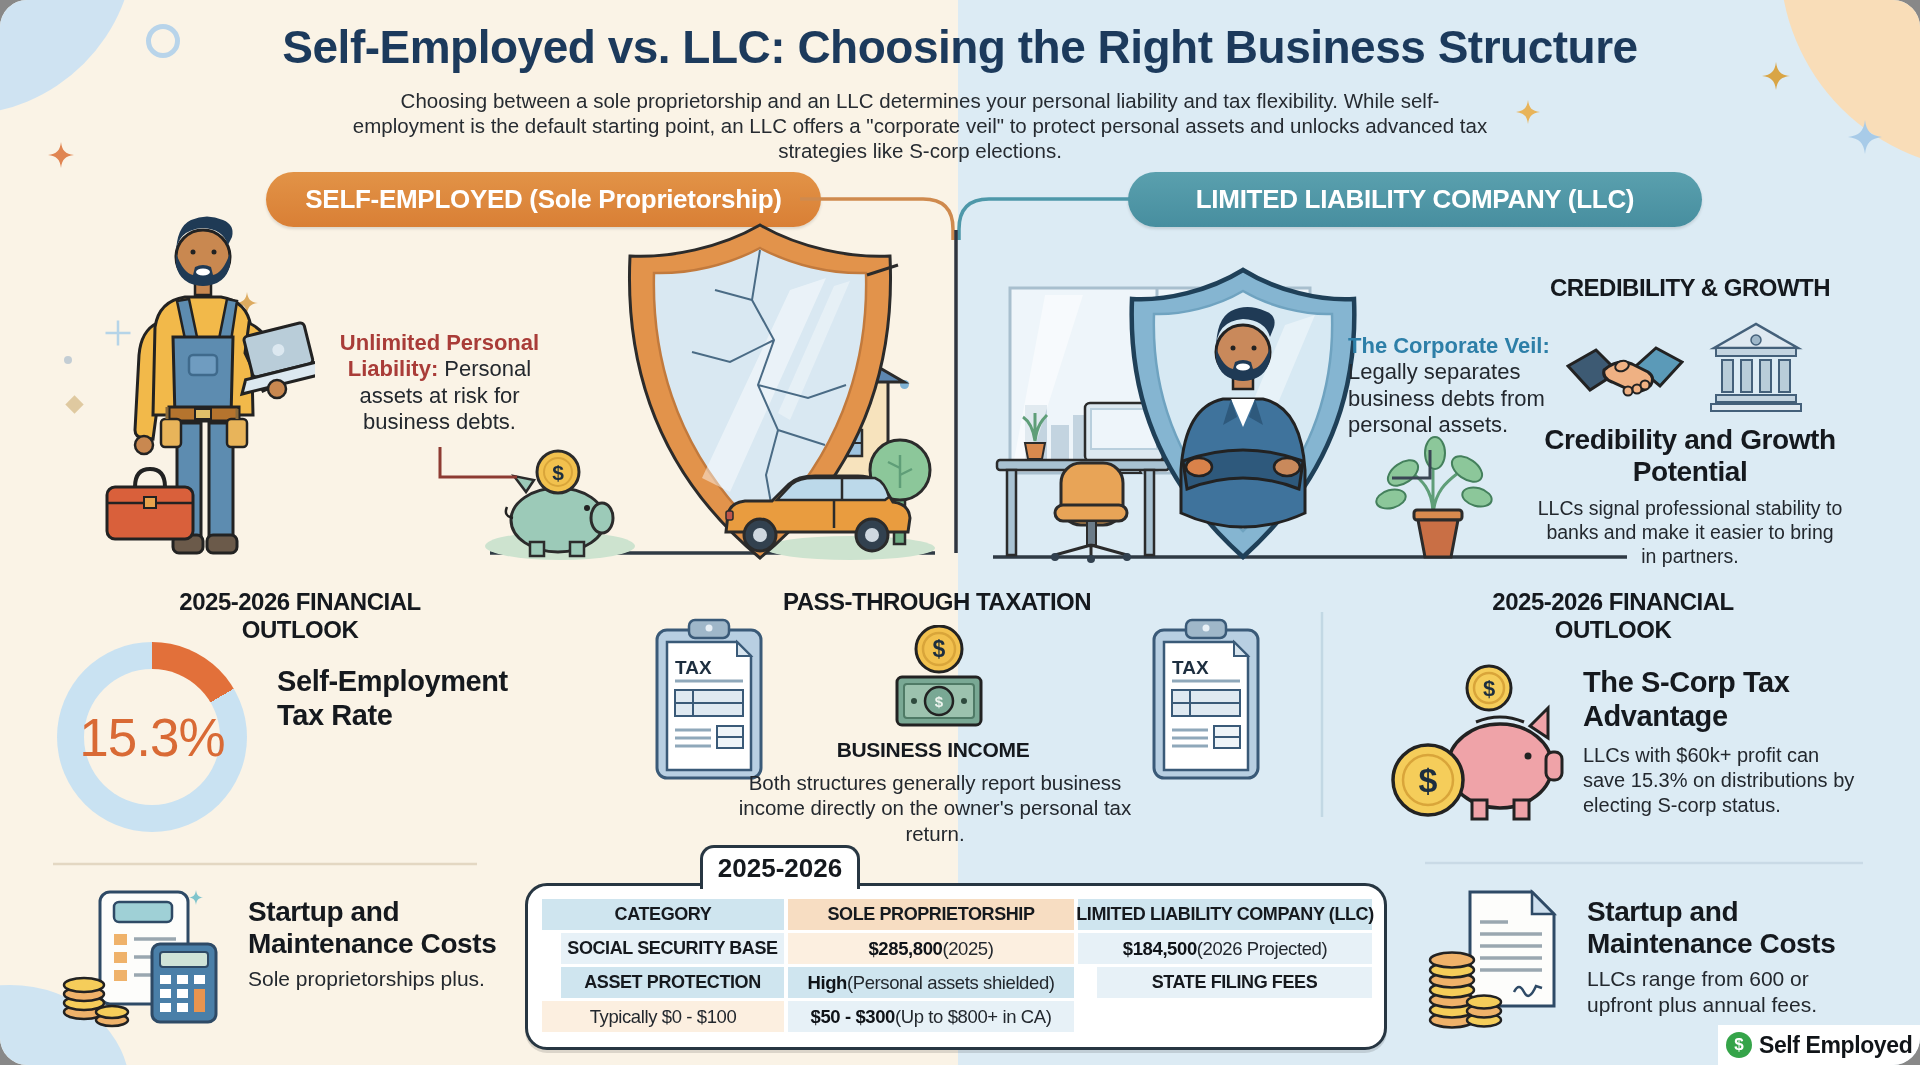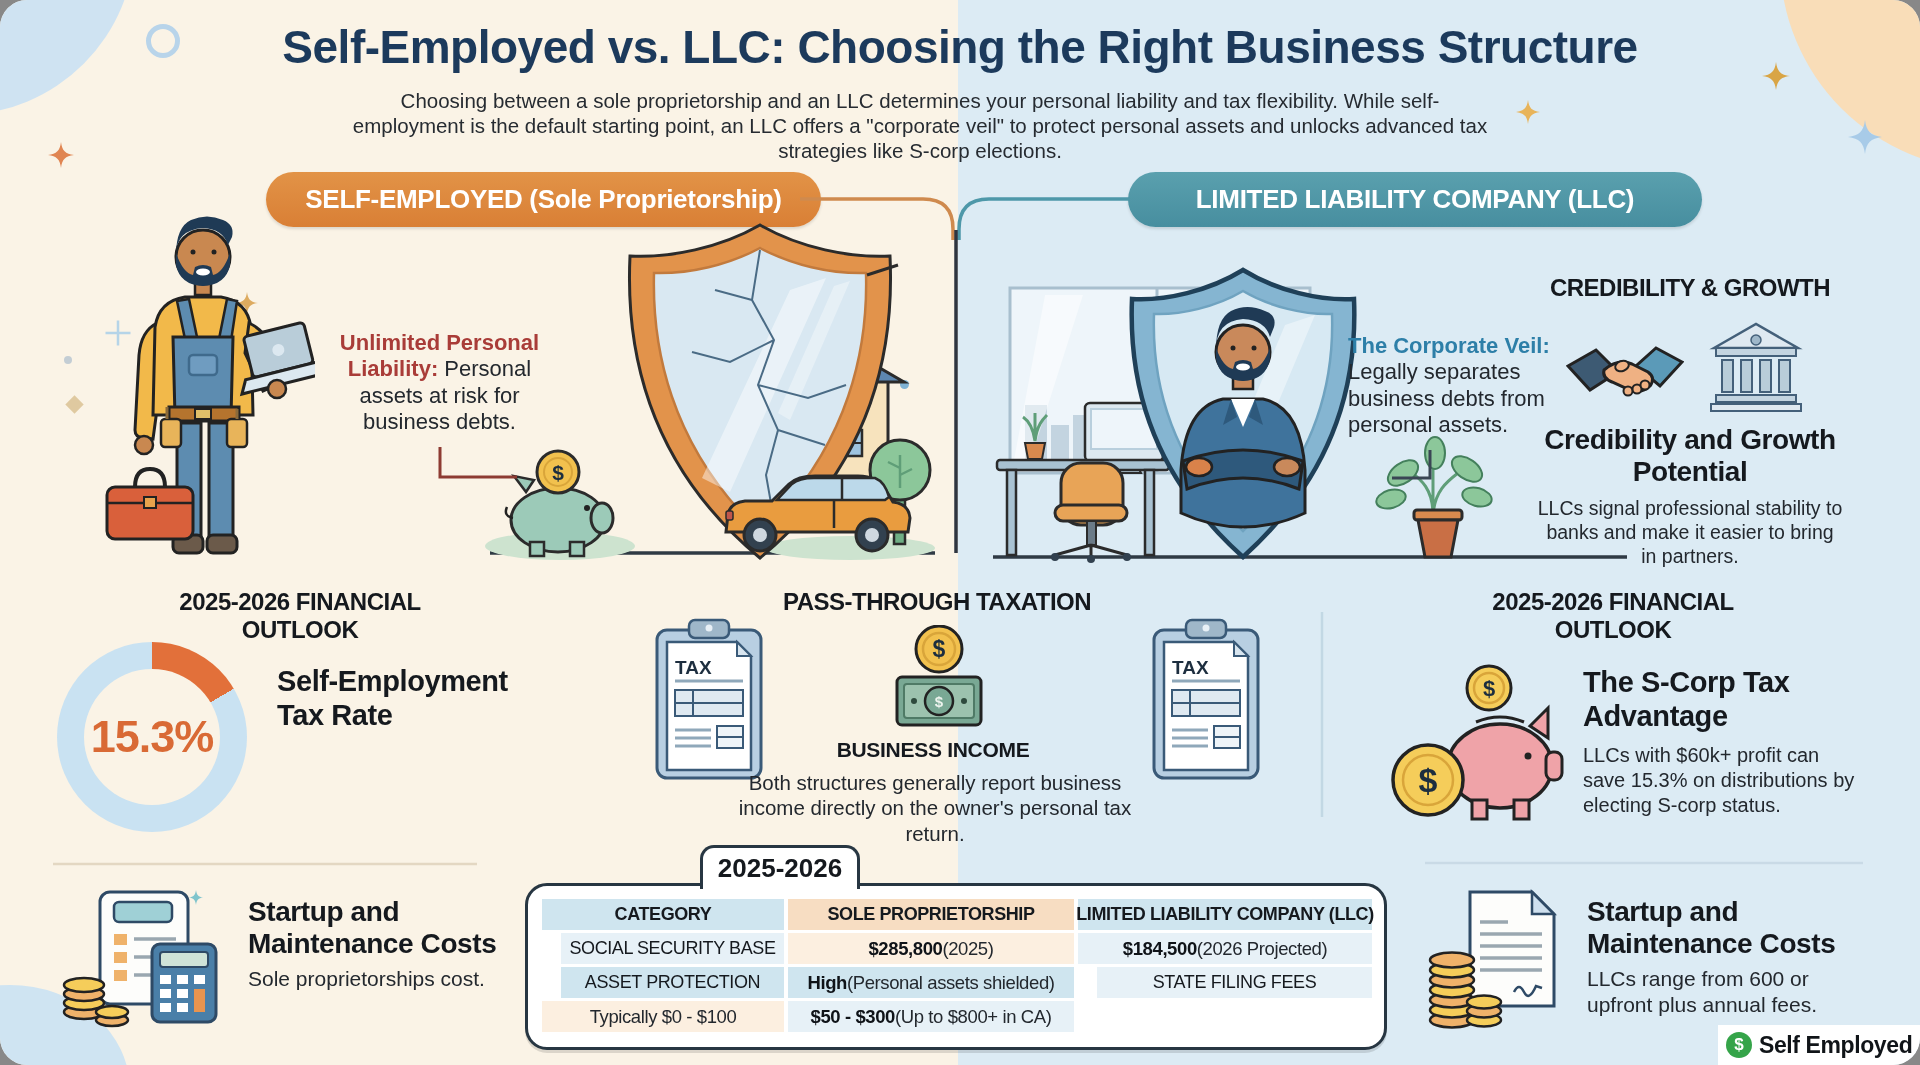--- a/index.html
+++ b/index.html
@@ -20,36 +20,36 @@
   .callout{font-size:22px;line-height:1.2;font-weight:500;}
   .callout b.red{color:#a93c38;}
   .callout b.tealtxt{color:#2d7fa8;}
   .big-title{font-size:29px;font-weight:700;color:#15191e;line-height:1.16;letter-spacing:-0.4px;}
   .body-txt{font-size:20px;line-height:1.24;color:#23282e;font-weight:500;}
   .donut{width:190px;height:190px;border-radius:50%;
          background:conic-gradient(#e2703a 0 16.5%, #c9e2f2 16.5% 100%);
          display:flex;align-items:center;justify-content:center;}
   .donut-hole{width:136px;height:136px;border-radius:50%;background:#faf3e6;
               display:flex;align-items:center;justify-content:center;}
-  .donut-label{font-size:45px;font-weight:700;color:#d96a35;letter-spacing:-1px;}
+  .donut-label{font-size:53px;font-weight:400;color:#d96a35;letter-spacing:-1px;}
   .mini-h{font-size:21px;font-weight:700;color:#15191e;letter-spacing:-0.3px;text-align:center;}
   .table-card{left:525px;top:883px;width:862px;height:167px;background:#fff;
               border:3px solid #273642;border-radius:22px;box-sizing:border-box;
               padding:13px 14px;box-shadow:0 3px 0 rgba(0,0,0,.12);}
   .table-tab{left:700px;top:845px;width:160px;height:44px;background:#fff;
              border:3px solid #273642;border-bottom:none;border-radius:14px 14px 0 0;
              box-sizing:border-box;display:flex;align-items:center;justify-content:center;
              font-size:26px;font-weight:700;color:#15191e;z-index:3;}
   .table-tab::after{content:"";position:absolute;left:2px;right:2px;bottom:-5px;height:6px;background:#fff;}
   .tgrid{display:grid;grid-template-columns:242px 286px 294px;gap:3px 4px;}
   .tc{height:31px;display:flex;align-items:center;justify-content:center;
       font-size:18.5px;letter-spacing:-0.4px;white-space:nowrap;}
   .tc b{font-weight:700;color:#0f1318;}
   .th{font-weight:700;font-size:18px;color:#15191e;}
-  .cat{font-weight:400;font-size:18px;color:#15191e;margin-left:19px;}
+  .cat{font-weight:700;font-size:18px;color:#15191e;margin-left:19px;}
   .blu-med{background:#cfe5ef;} .blu-lt{background:#e7f1f7;}
   .pch-med{background:#f7ddc2;} .pch-lt{background:#fcefe0;}
   .badge{left:1718px;top:1025px;width:202px;height:40px;background:#fff;display:flex;
          align-items:center;gap:7px;padding-left:8px;box-sizing:border-box;z-index:5;}
   .badge-circle{width:26px;height:26px;border-radius:50%;background:#35a449;color:#fff;
                 font-weight:700;font-size:17px;display:flex;align-items:center;justify-content:center;}
   .badge-text{font-size:23px;font-weight:700;color:#101418;letter-spacing:-0.4px;}
   svg text{font-family:"Liberation Sans",sans-serif;}
 </style>
 </head>
@@ -437,21 +437,21 @@
         <rect x="134" y="87" width="11" height="9" fill="#fff"></rect>
       <rect x="100" y="101" width="11" height="9" fill="#fff"></rect>
         <rect x="117" y="101" width="11" height="9" fill="#fff"></rect>
       <rect x="100" y="115" width="11" height="9" fill="#fff"></rect>
         <rect x="117" y="115" width="11" height="9" fill="#fff"></rect>
       <rect x="134" y="101" width="11" height="23" fill="#e8944f"></rect>
     </g>
     <path d="M136 2 C136.7 7 138.5 9 143 9.5 138.5 10 136.7 12 136 17 135.3 12 133.5 10 129 9.5 133.5 9 135.3 7 136 2Z" fill="#7fc4cc"></path>
   </svg>
   <div class="abs big-title" style="left:248px;top:896px;width:270px;font-size:28px;">Startup and Maintenance Costs</div>
-  <div class="abs body-txt" style="left:248px;top:966px;width:330px;font-size:21px;">Sole proprietorships cost.</div>
+  <div class="abs body-txt" style="left:248px;top:966px;width:330px;font-size:21px;">Sole proprietorships plus.</div>
 
   <svg class="abs" style="left:1428px;top:888px" width="140" height="142" viewBox="0 0 140 142">
     <path d="M42 4 H104 L126 26 V118 H42 Z" fill="#fdfdfb" stroke="#2e4a66" stroke-width="3"></path>
     <path d="M104 4 V26 H126 Z" fill="#cfe0ee" stroke="#2e4a66" stroke-width="2.5"></path>
     <line x1="52" y1="34" x2="80" y2="34" stroke="#9aa7b0" stroke-width="3.5"></line>
     <line x1="52" y1="46" x2="114" y2="46" stroke="#9aa7b0" stroke-width="3.5"></line>
     <line x1="52" y1="58" x2="114" y2="58" stroke="#9aa7b0" stroke-width="3.5"></line>
     <line x1="52" y1="70" x2="114" y2="70" stroke="#9aa7b0" stroke-width="3.5"></line>
     <line x1="52" y1="82" x2="114" y2="82" stroke="#9aa7b0" stroke-width="3.5"></line>
     <path d="M86 104 q5 -10 10 0 t12 -6 l6 2" fill="none" stroke="#2e4a66" stroke-width="2.5"></path>

